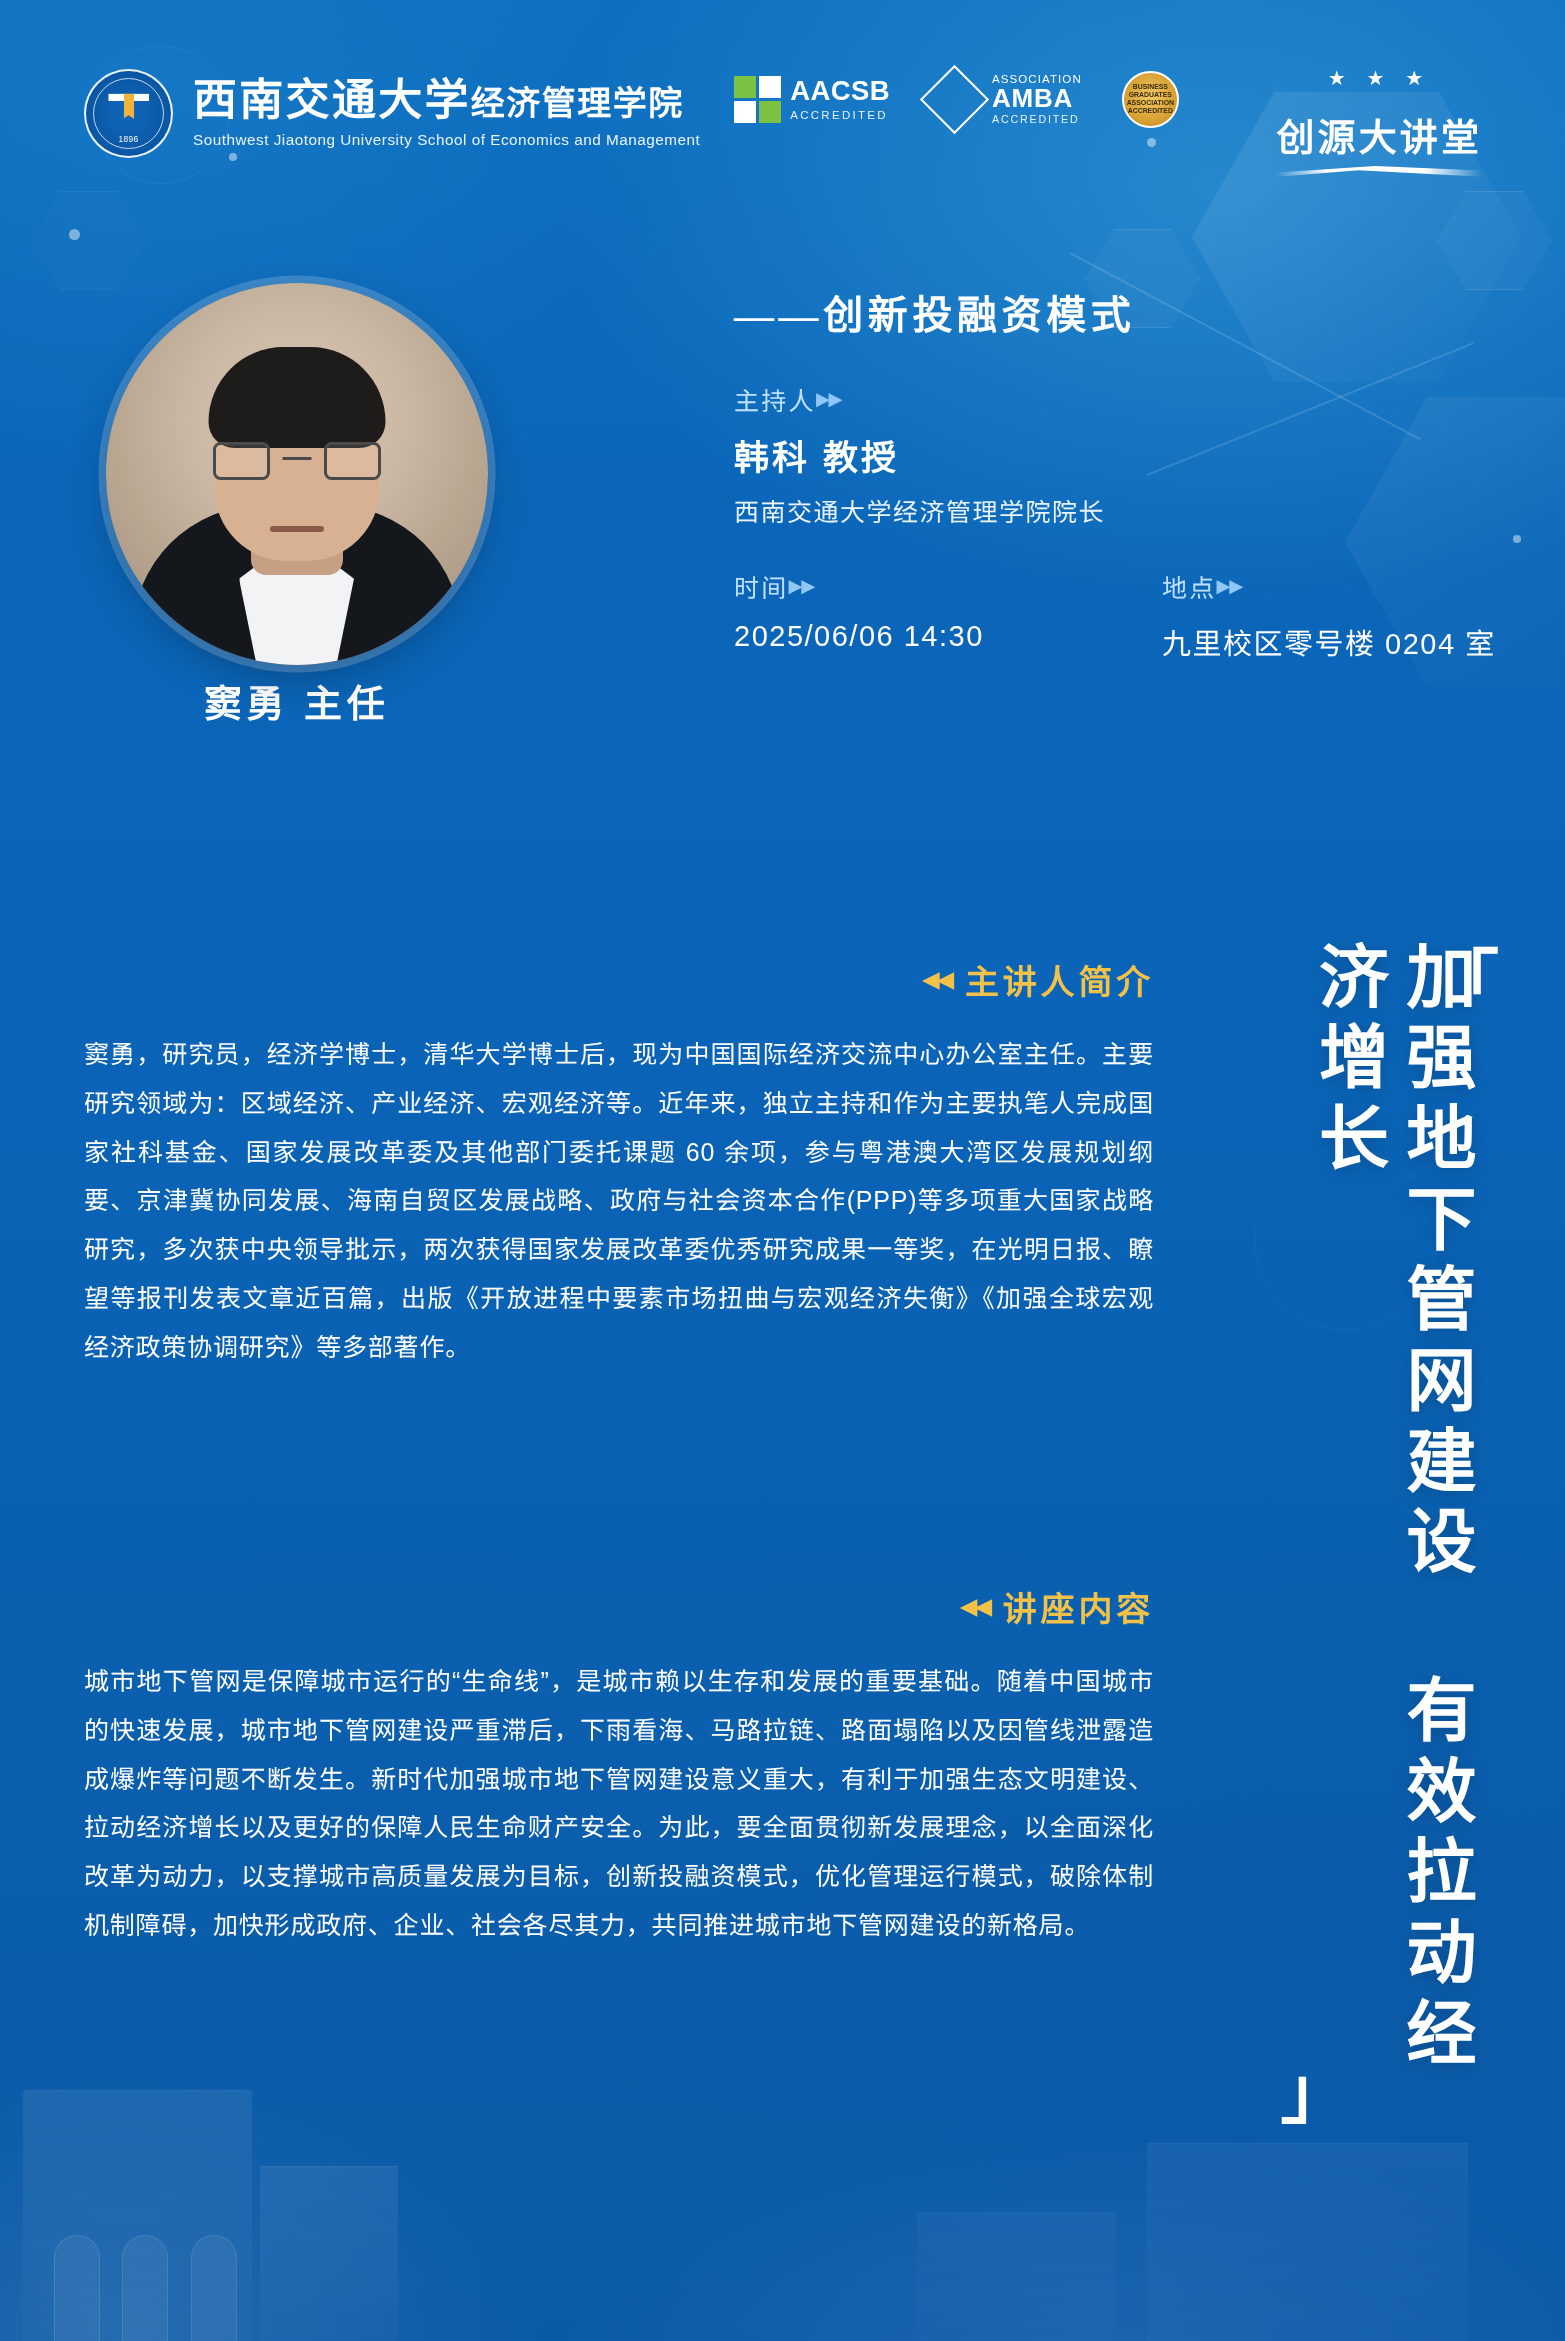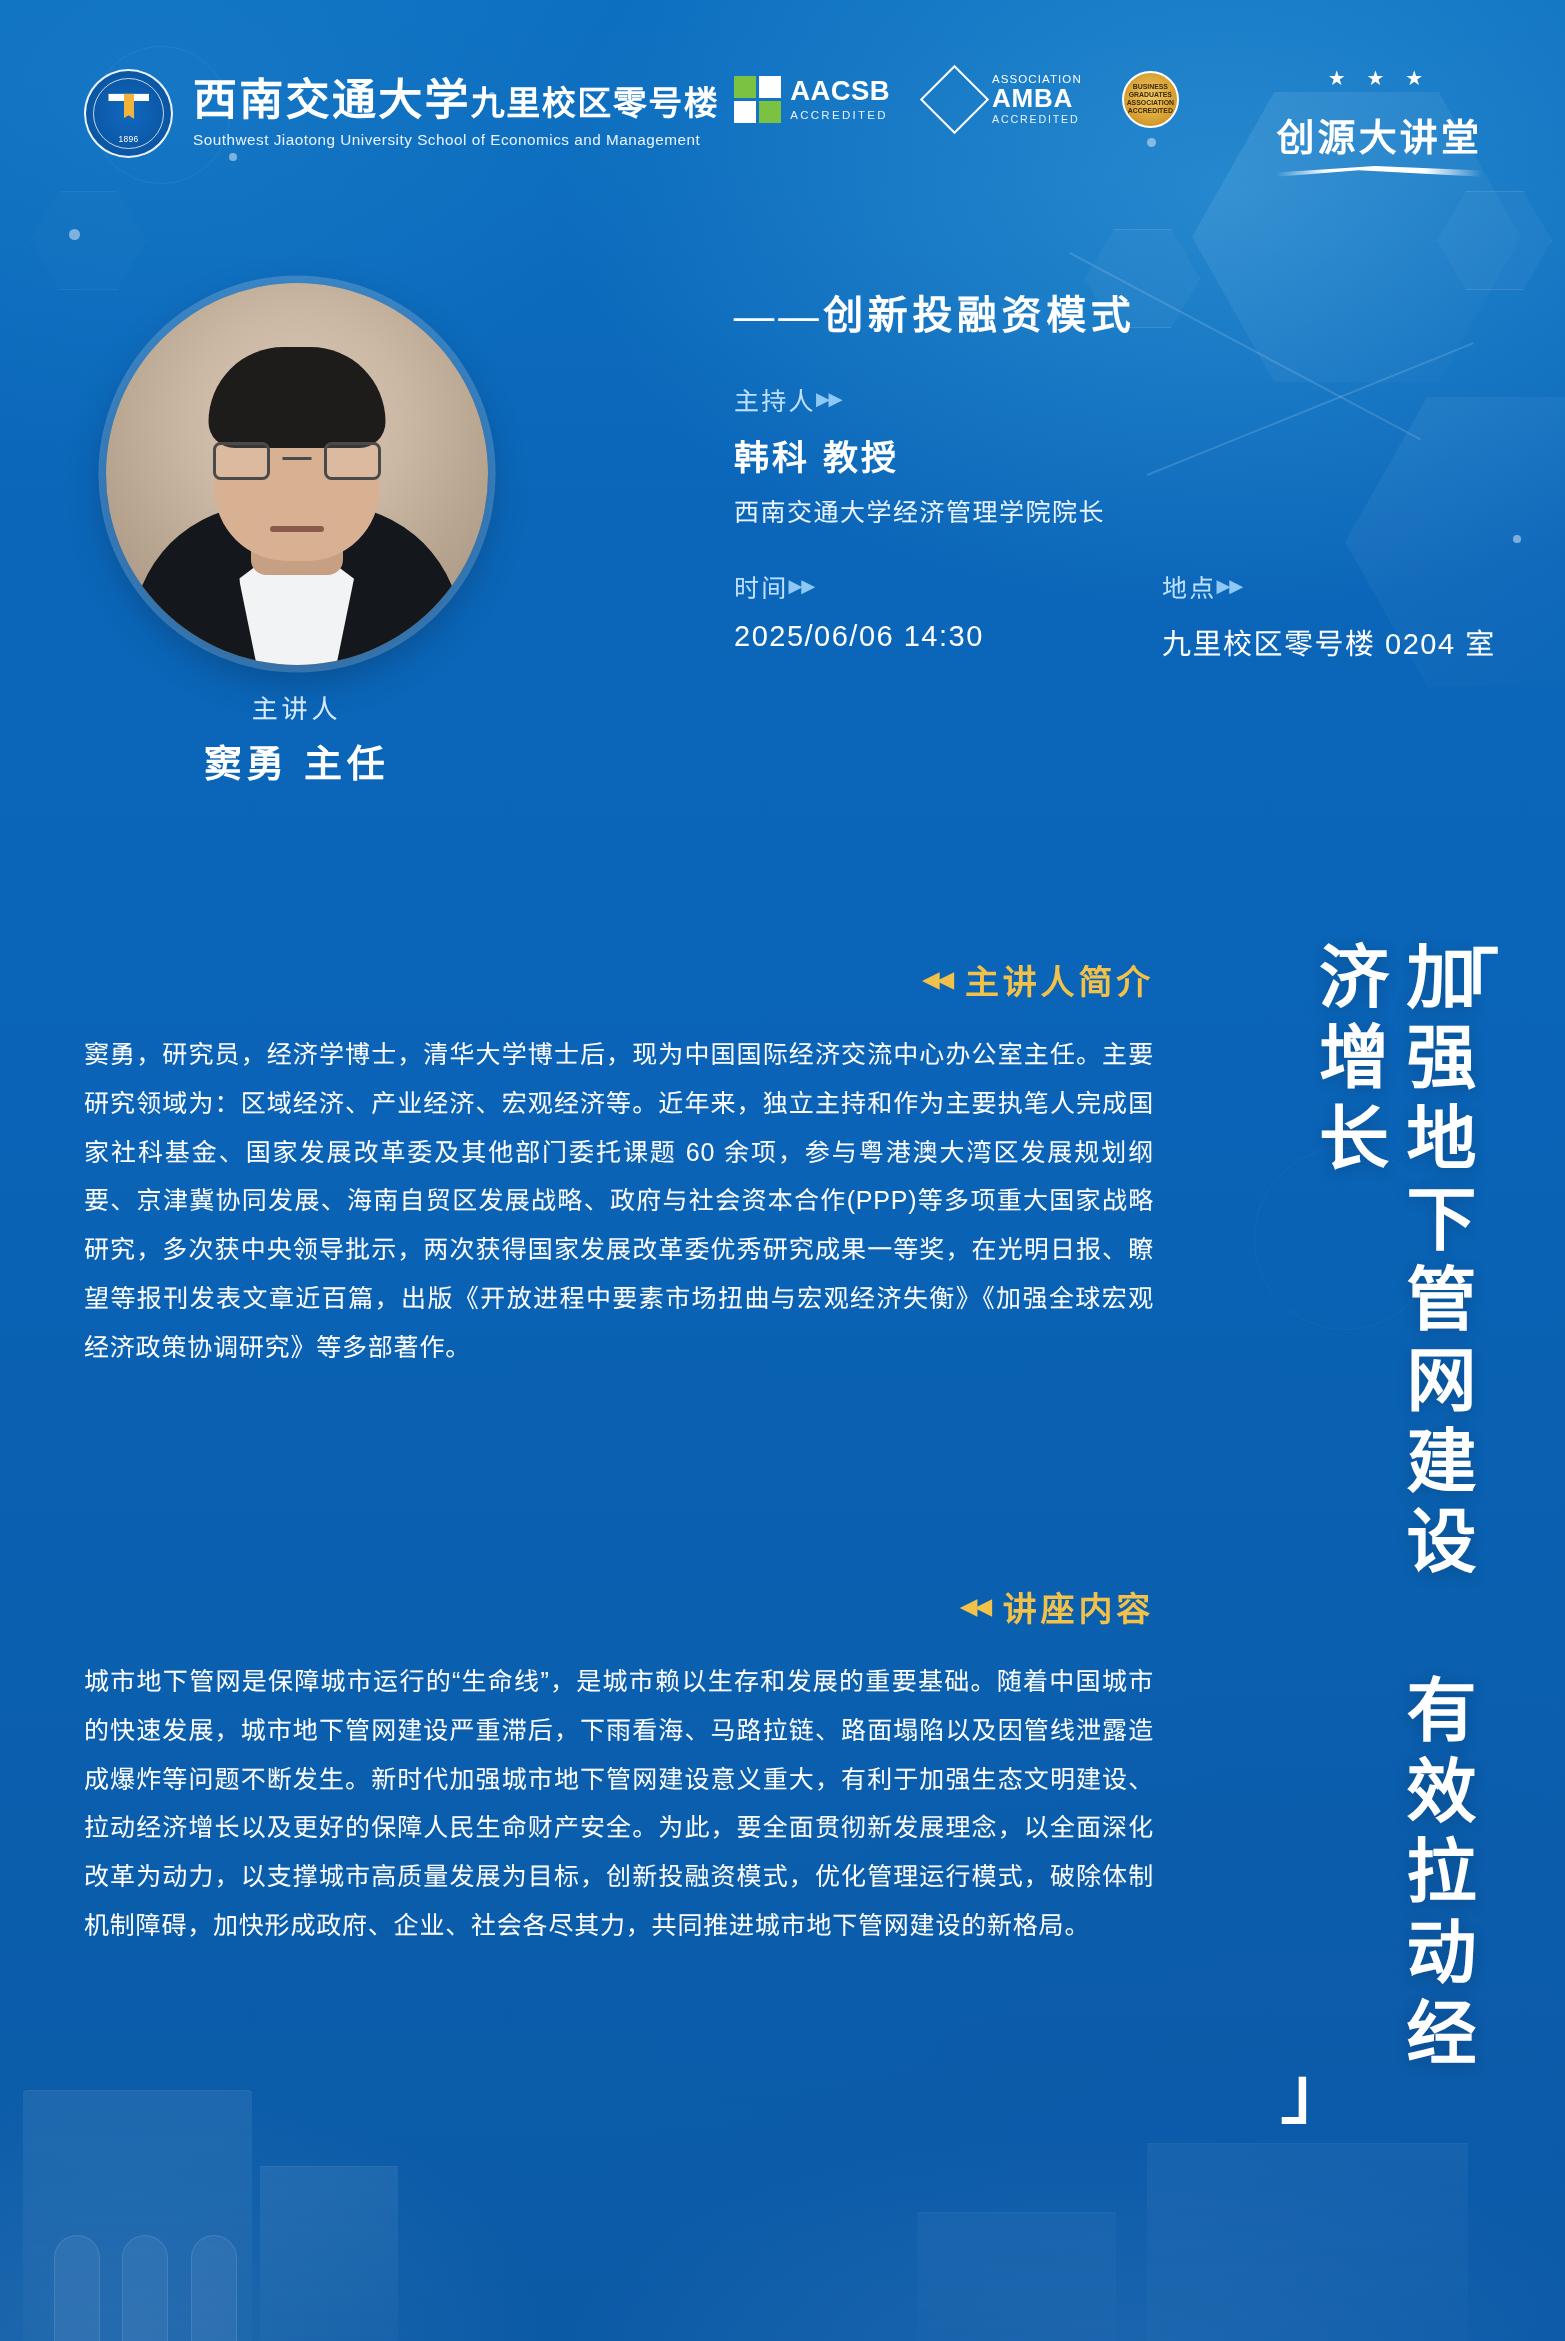--- a/index.html
+++ b/index.html
@@ -271,21 +271,21 @@
 
   <div class="header">
 
     <div class="logo-block">
       <div class="seal">
         <div class="mark"></div>
         <div class="year">1896</div>
       </div>
       <div>
         <div class="univ-name">
-          <span>西南交通大学</span><span class="small">九里校区零号楼</span>
+          <span>西南交通大学</span><span class="small">经济管理学院</span>
         </div>
         <div class="univ-en">Southwest Jiaotong University School of Economics and Management</div>
       </div>
     </div>
 
     <div class="badges">
 
       <div class="badge-aacsb">
         <div class="aacsb-grid">
             <i></i>
@@ -325,21 +325,20 @@
       <div class="p-suit"></div>
       <div class="p-shirt"></div>
       <div class="p-neck"></div>
       <div class="p-head"></div>
       <div class="p-hair"></div>
       <div class="p-glass-l"></div>
       <div class="p-glass-r"></div>
       <div class="p-bridge"></div>
       <div class="p-mouth"></div>
     </div>
-    <div class="role-label">主讲人</div>
     <div class="speaker-name">窦勇 主任</div>
   </div>
 
   <div class="lecture">
     <div class="lec-sub">——创新投融资模式</div>
 
     <div class="field-label">
       <span>主持人</span>
       <span class="arrow-r">▶▶</span>
     </div>

